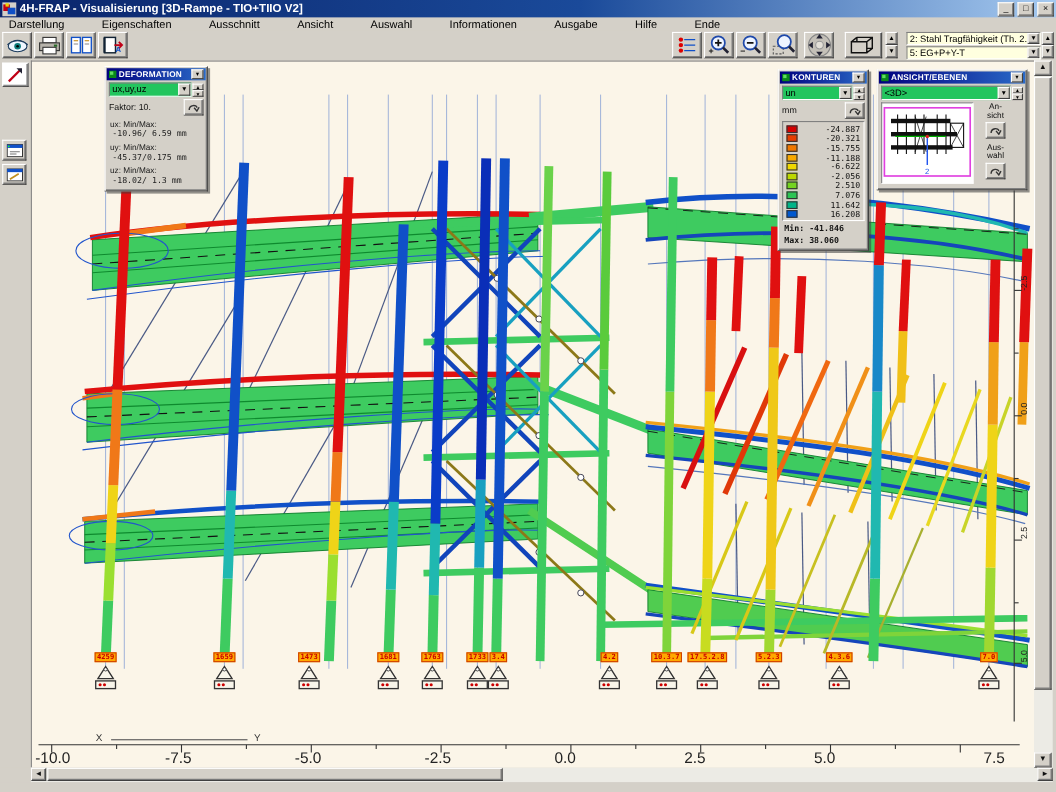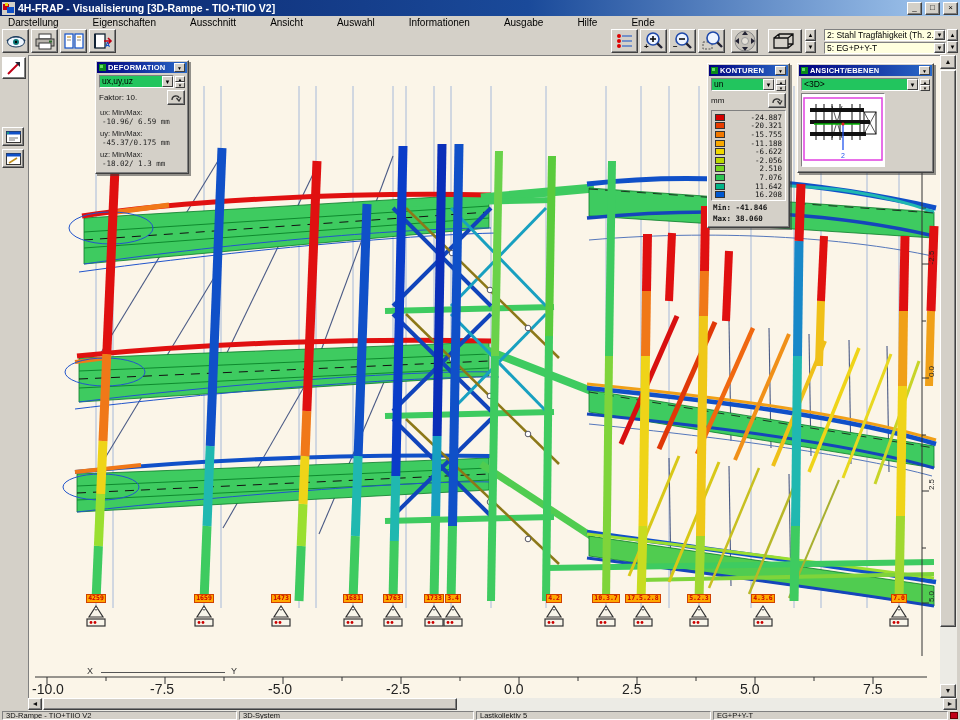--- a/index.html
+++ b/index.html
@@ -621,21 +621,21 @@
           </svg></div>
       </div>
 
   <div class="xtick-label" style="left: 3px; top: 625px;">-10.0</div>
       <div class="xtick-label" style="left: 121px; top: 625px;">-7.5</div>
       <div class="xtick-label" style="left: 239px; top: 625px;">-5.0</div>
       <div class="xtick-label" style="left: 357px; top: 625px;">-2.5</div>
       <div class="xtick-label" style="left: 475px; top: 625px;">0.0</div>
       <div class="xtick-label" style="left: 593px; top: 625px;">2.5</div>
       <div class="xtick-label" style="left: 711px; top: 625px;">5.0</div>
-      <div class="xtick-label" style="left: 834px; top: 625px;">7.5</div>
+      <div class="xtick-label" style="left: 865px; top: 625px;">7.5</div>
       <div class="ytick-label" style="left: 891px; top: 84px;">-5.0</div>
       <div class="ytick-label" style="left: 891px; top: 197px;">-2.5</div>
       <div class="ytick-label" style="left: 891px; top: 311px;">0.0</div>
       <div class="ytick-label" style="left: 891px; top: 424px;">2.5</div>
       <div class="ytick-label" style="left: 891px; top: 536px;">5.0</div>
     </div>
 
   <div class="fpanel" style="left:95px;top:60px;width:94px;">
     <div class="ptitle">
       <svg width="7" height="7">
@@ -790,36 +790,45 @@
             <line x1="40" y1="12" x2="30" y2="44" stroke="#111" stroke-width="0.7"></line>
           <rect x="62" y="18" width="12" height="22" fill="none" stroke="#111"></rect>
           <line x1="62" y1="18" x2="74" y2="40" stroke="#111" stroke-width="0.7"></line>
             <line x1="74" y1="18" x2="62" y2="40" stroke="#111" stroke-width="0.7"></line>
           <line x1="12" y1="30" x2="58" y2="30" stroke="#00b000" stroke-width="1.3"></line>
           <line x1="41" y1="30" x2="41" y2="56" stroke="#2255ee" stroke-width="1.3"></line>
           <circle cx="41" cy="30" r="1.6" fill="#e02020"></circle>
           <text x="39" y="64" font-size="7" fill="#2255ee">2</text>
         </svg>
       </div>
+      <div class="sidecol">
+        <div class="slab"><span>An-</span><br><span>sicht</span></div>
+        <div class="applybtn" style="margin:2px 0 4px 0;">
+          <svg width="12" height="9">
+              <path d="M2,7 C2,2 9,2 9,5" fill="none" stroke="#333" stroke-width="1.3"></path>
+              <path d="M6.5,5 L9,8 L11,4.5" fill="none" stroke="#333" stroke-width="1.3"></path>
+            </svg>
+        </div>
+        <div class="slab"><span>Aus-</span><br><span>wahl</span></div>
+        <div class="applybtn" style="margin:2px 0 0 0;">
+          <svg width="12" height="9">
+              <path d="M2,7 C2,2 9,2 9,5" fill="none" stroke="#333" stroke-width="1.3"></path>
+              <path d="M6.5,5 L9,8 L11,4.5" fill="none" stroke="#333" stroke-width="1.3"></path>
+            </svg>
+        </div>
+      </div>
     </div>
   </div>
 
   <div class="vscroll">
     <div class="sarrow" style="left:0;top:0;width:16px;height:14px;line-height:12px;">▲</div>
     <div class="sthumb" style="left:0;top:15px;width:16px;height:557px;"></div>
     <div class="sarrow" style="left:0;bottom:0;width:16px;height:14px;line-height:12px;">▼</div>
   </div>
   <div class="hscroll">
     <div class="sarrow" style="left:0;top:0;width:14px;height:12px;line-height:10px;">◄</div>
     <div class="sthumb" style="left:15px;top:0;width:414px;height:12px;"></div>
     <div class="sarrow" style="right:0;top:0;width:14px;height:12px;line-height:10px;">►</div>
   </div>
   <div class="corner"></div>
 
-  <div class="statusbar" id="statusbar">
-      <div class="seg">3D-Rampe - TIO+TIIO V2</div>
-      <div class="seg">3D-System</div>
-      <div class="seg">Lastkollektiv 5</div>
-      <div class="seg">EG+P+Y-T</div>
-      <div class="sb-icon"></div>
-    </div>
 
 </div>
 
 </body></html>

